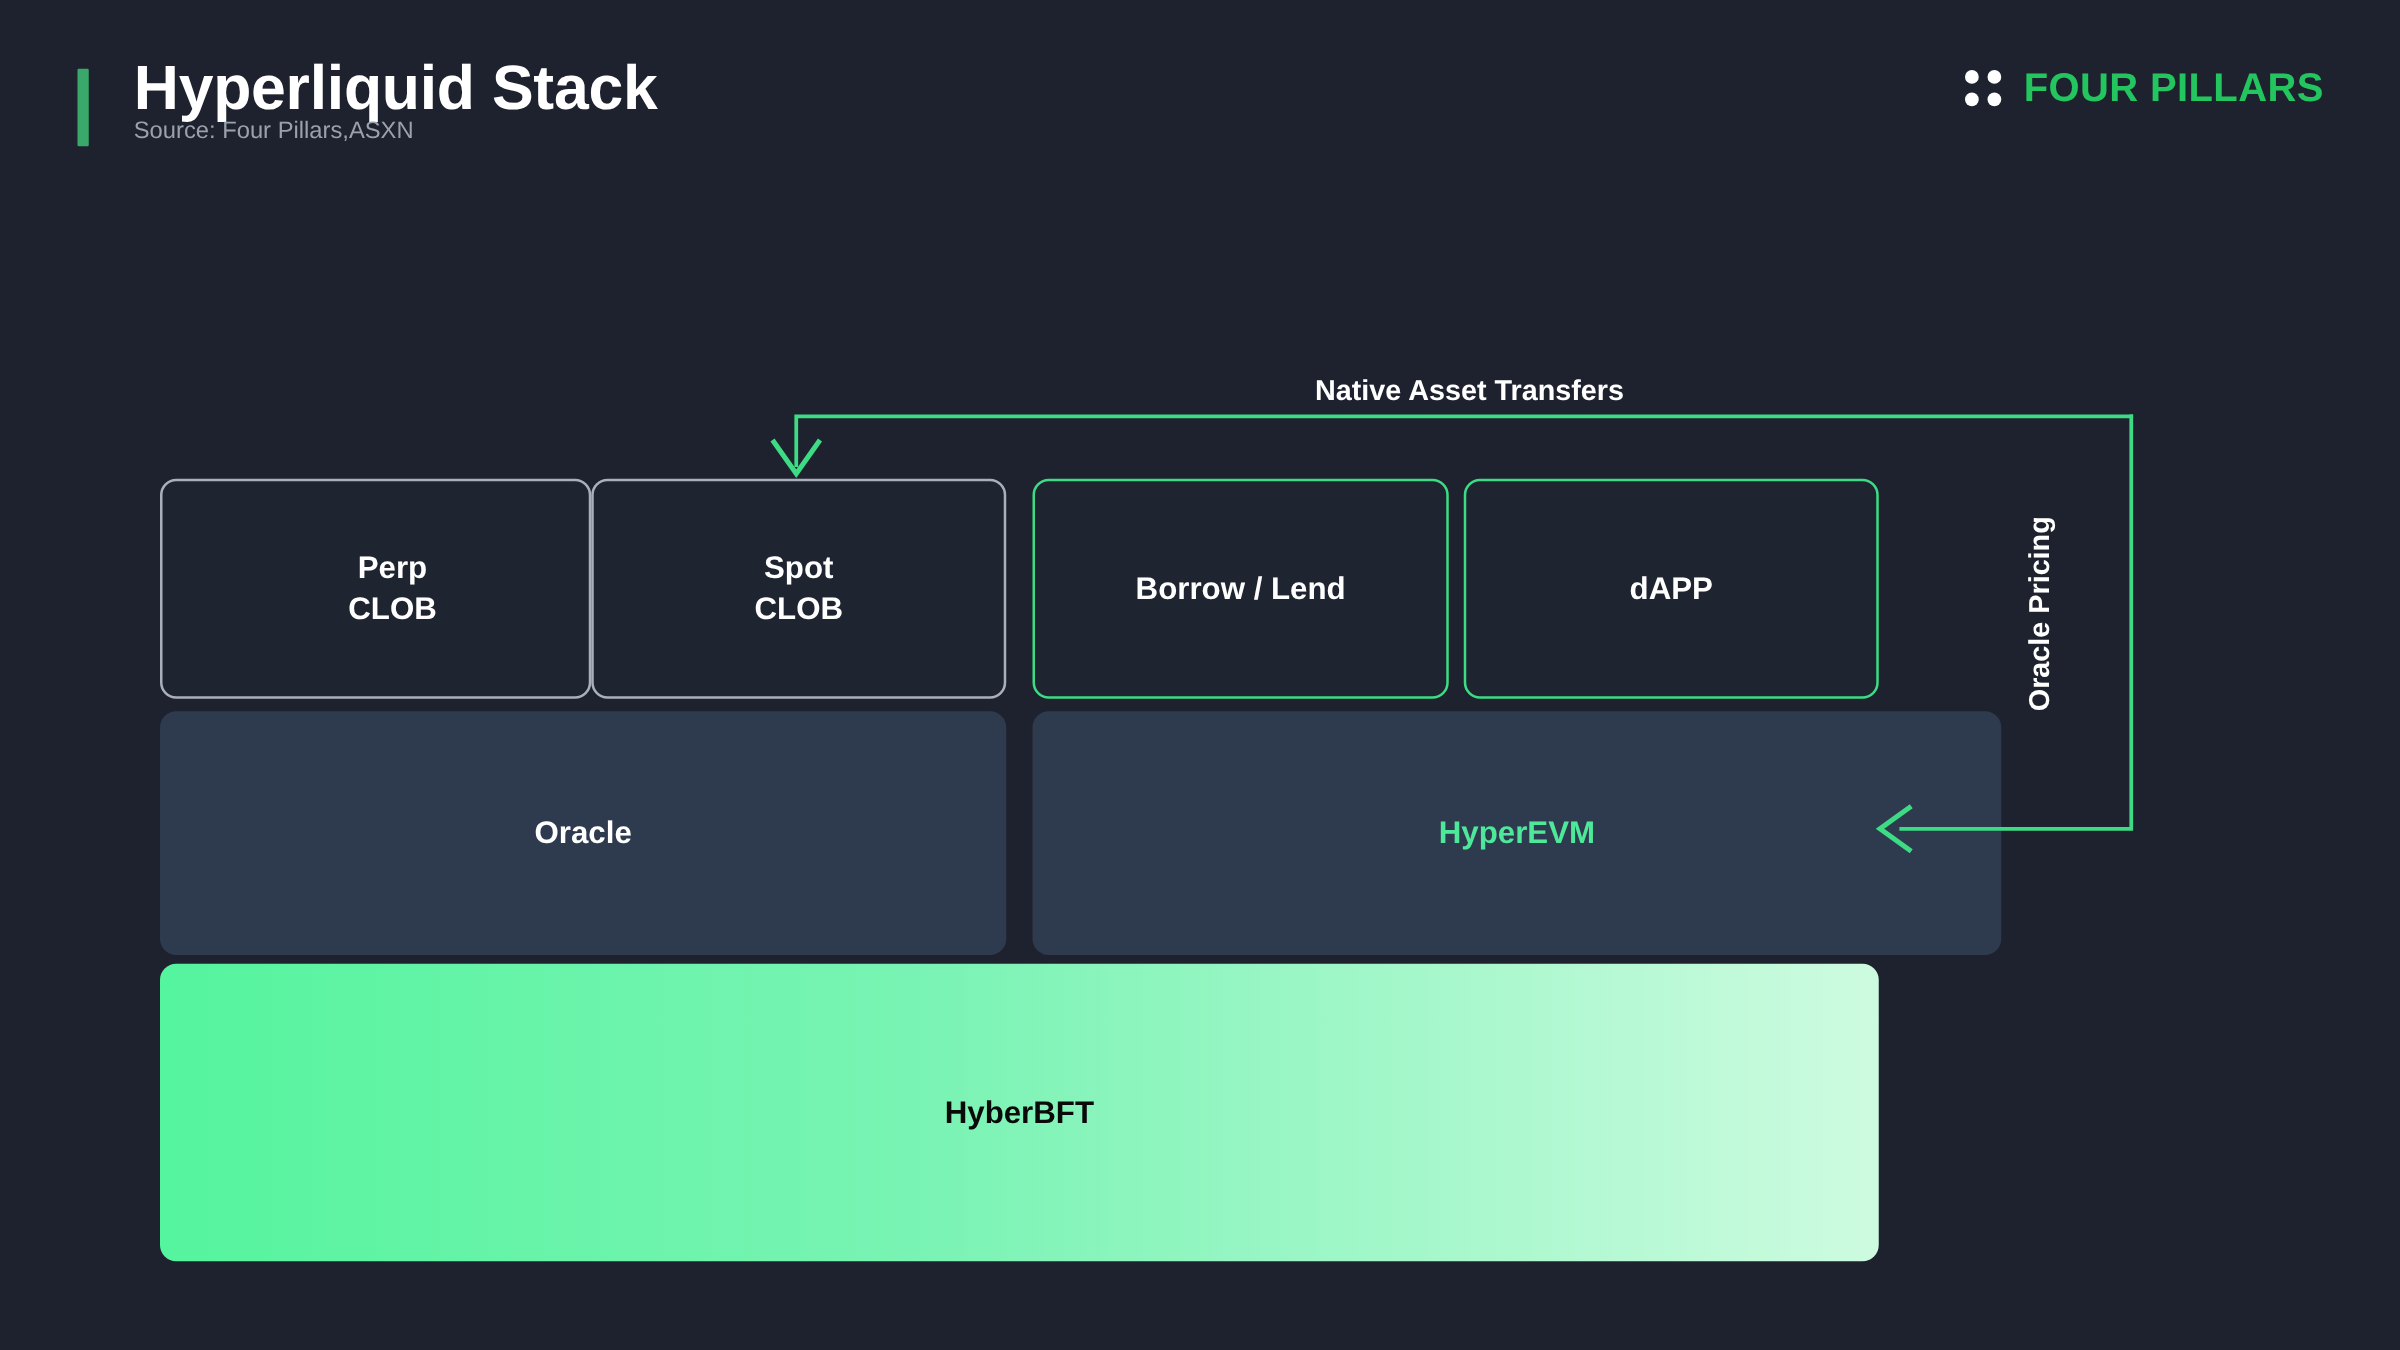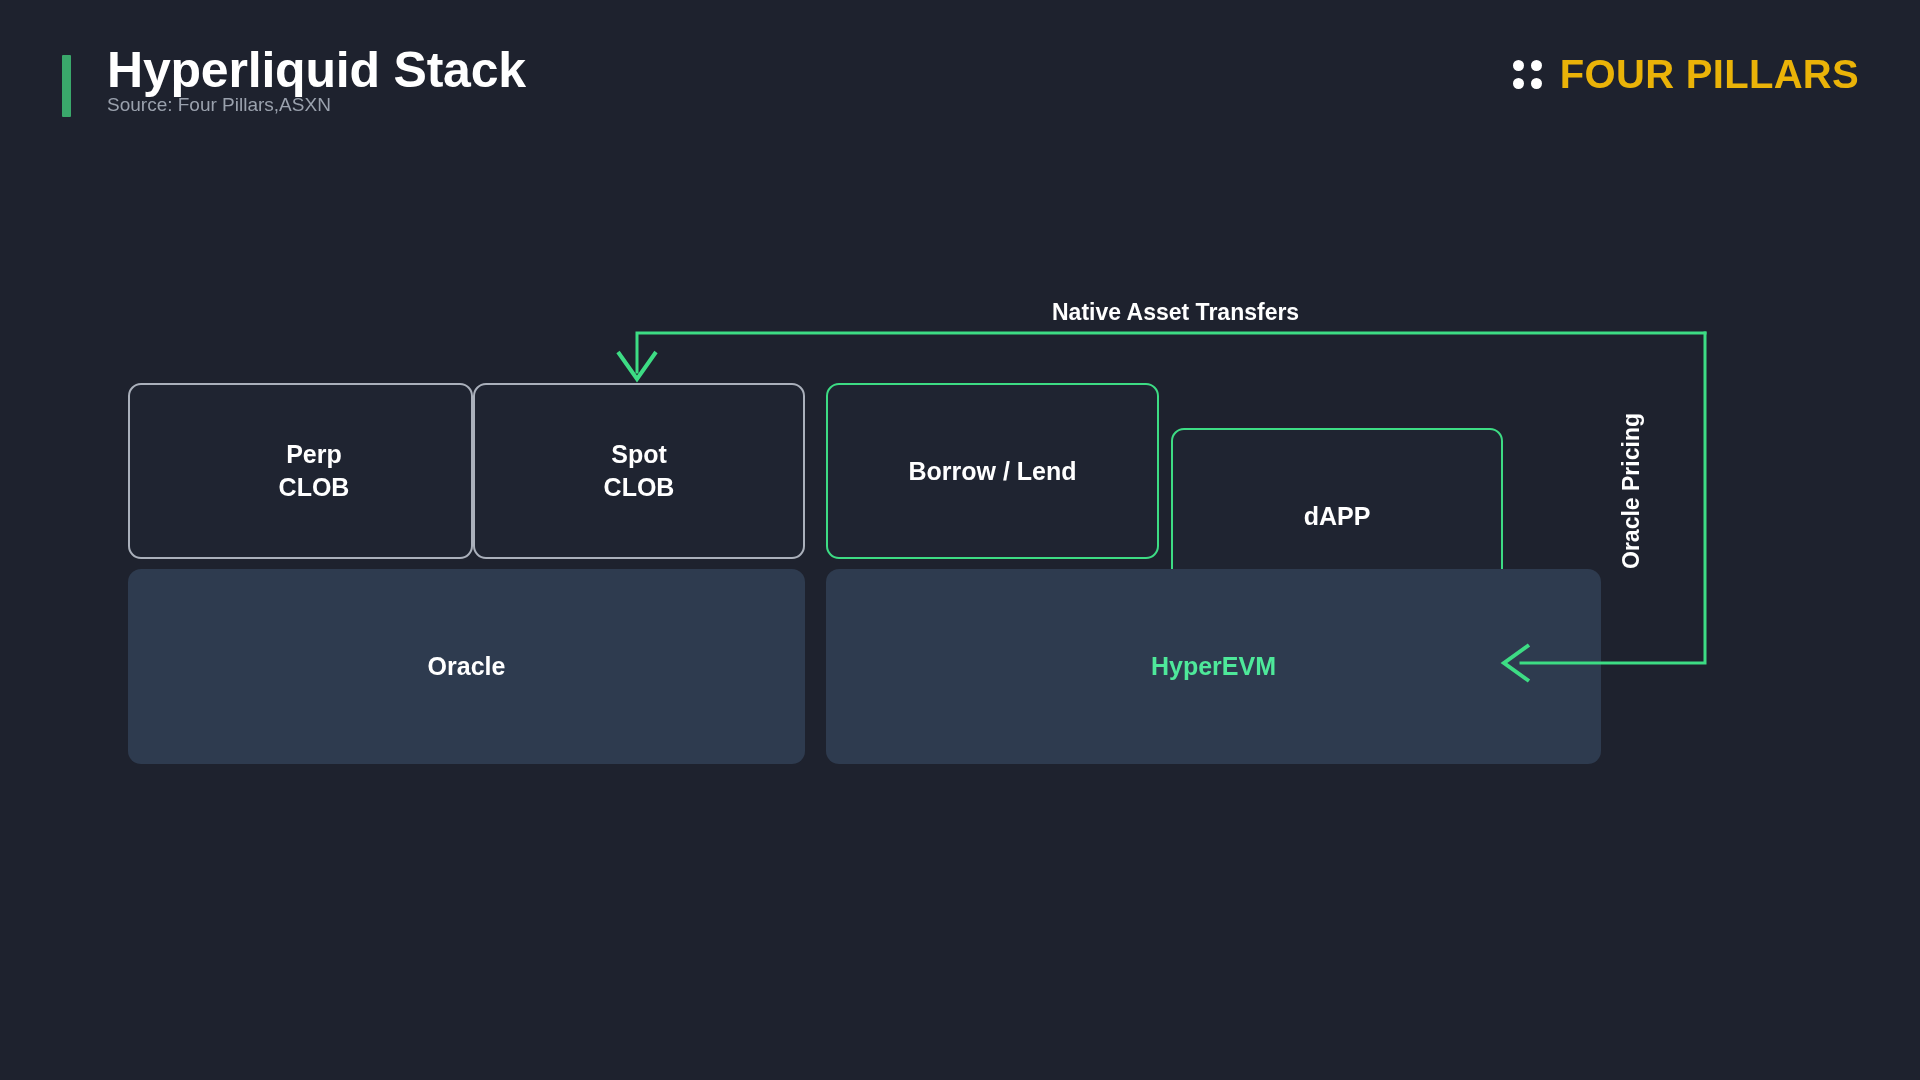--- a/index.html
+++ b/index.html
@@ -66,23 +66,23 @@
     gap: 7px;
   }
   #brand-dots i {
     display: block;
     width: 11px;
     height: 11px;
     border-radius: 50%;
     background: #ffffff;
   }
   #brand-name {
-    font-size: 40px;
-    font-weight: bold;
-    color: #eab308;
+    font-size: 32px;
+    font-weight: bold;
+    color: #22c55e;
     letter-spacing: 0.3px;
     white-space: nowrap;
   }
 
   
   #diagram {
     position: absolute;
     left: 0; top: 0;
     width: 1920px;
     height: 1080px;
@@ -106,21 +106,21 @@
     font-weight: bold;
     color: #ffffff;
     line-height: 33px;
   }
   .app-box.outline-grey { border: 2px solid #aab0bb; }
   .app-box.outline-green { border: 2px solid #3ddc84; }
 
   #node-perp  { left: 128px; width: 345px; padding-left: 27px; }
   #node-spot  { left: 473px; width: 332px; }
   #node-borrow{ left: 826px; width: 333px; }
-  #node-dapp  { left: 1171px; width: 332px; margin-top: 45px; }
+  #node-dapp  { left: 1171px; width: 332px; }
 
   
   .vm-box {
     top: 569px;
     height: 195px;
     border-radius: 13px;
     background: #2e3b4f;
     font-size: 25px;
     font-weight: bold;
   }
@@ -205,20 +205,23 @@
   </div>
 
   <div class="node vm-box" id="node-rustvm">
     <span>Oracle</span>
   </div>
 
   <div class="node vm-box" id="node-hyperevm">
     <span>HyperEVM</span>
   </div>
 
+  <div class="node" id="node-hyberbft">
+    <span>HyberBFT</span>
+  </div>
 
   <svg id="connectors" width="1920" height="1080" viewBox="0 0 1920 1080">
 
     <g>
       <path d="M 1705 333 L 637 333 L 637 372" fill="none" stroke="#3ddc84" stroke-width="3" stroke-linecap="square" stroke-linejoin="miter"></path>
       <path d="M 618 352 L 637 379 L 656 352" fill="none" stroke="#3ddc84" stroke-width="4" stroke-linecap="butt" stroke-linejoin="miter"></path>
     </g>
 
     <g>
       <path d="M 1705 333 L 1705 663 L 1521 663" fill="none" stroke="#3ddc84" stroke-width="3" stroke-linecap="square" stroke-linejoin="miter"></path>

